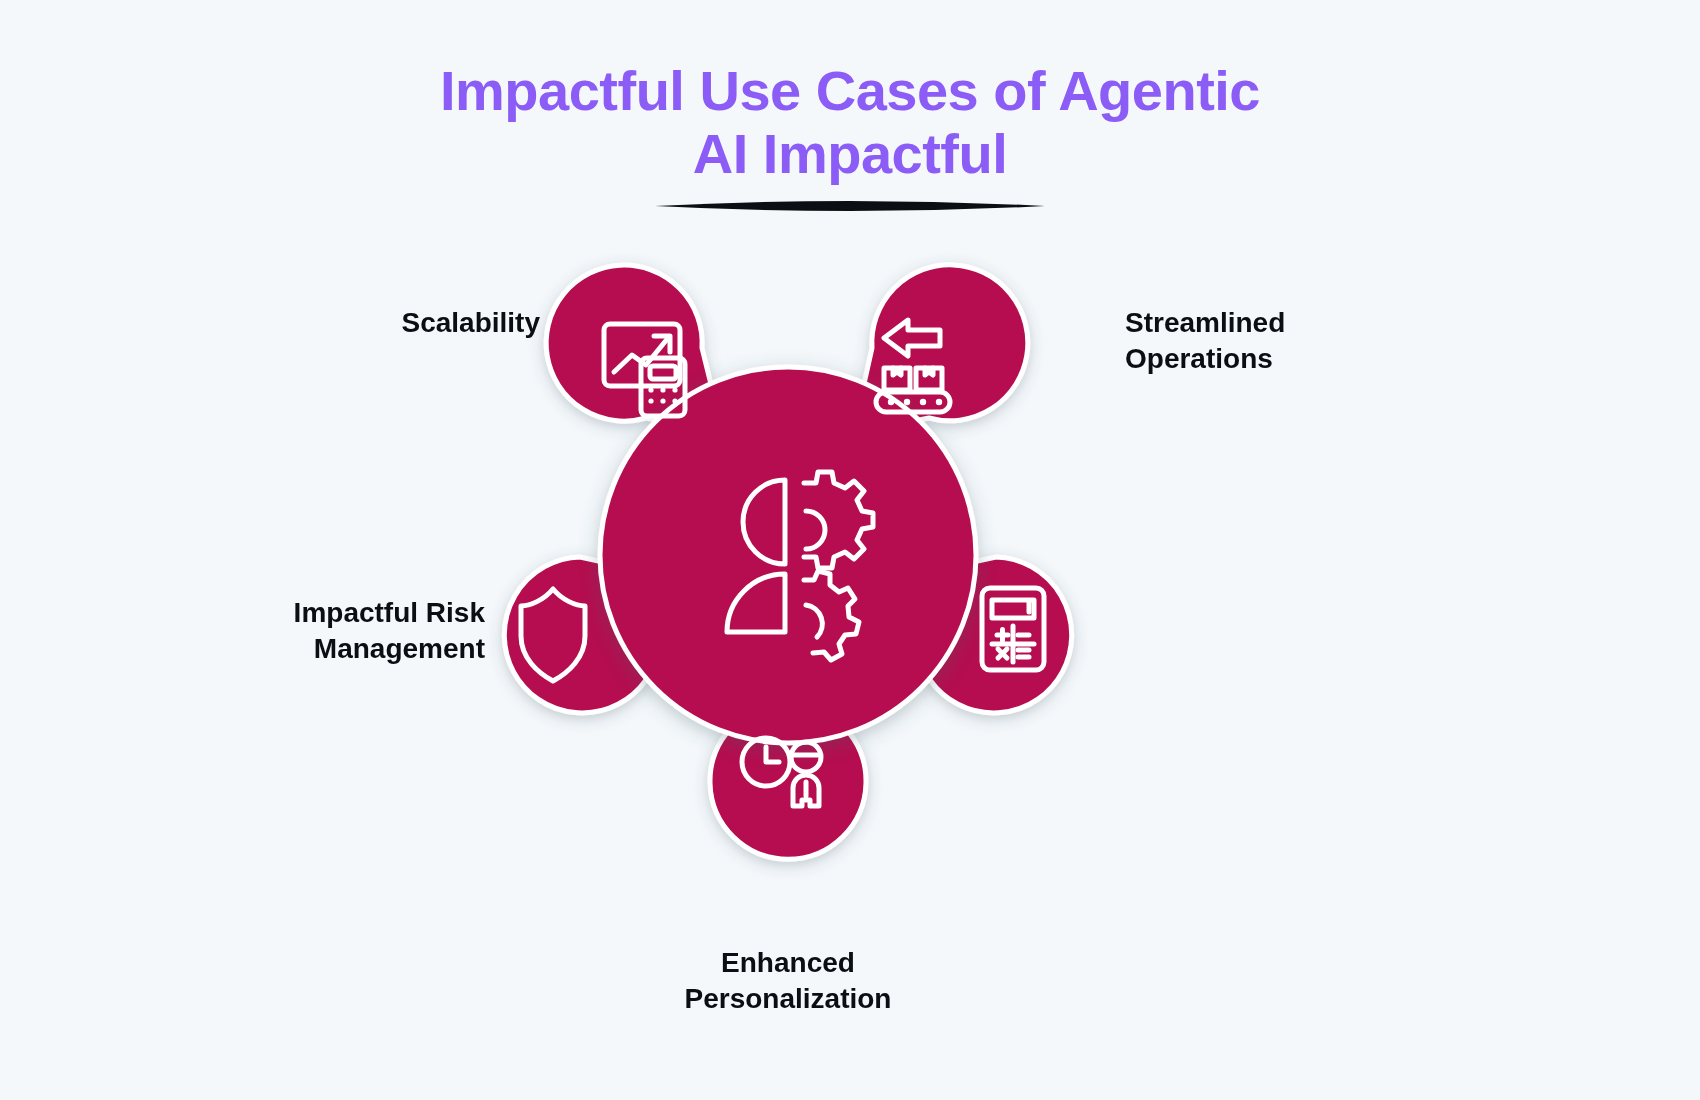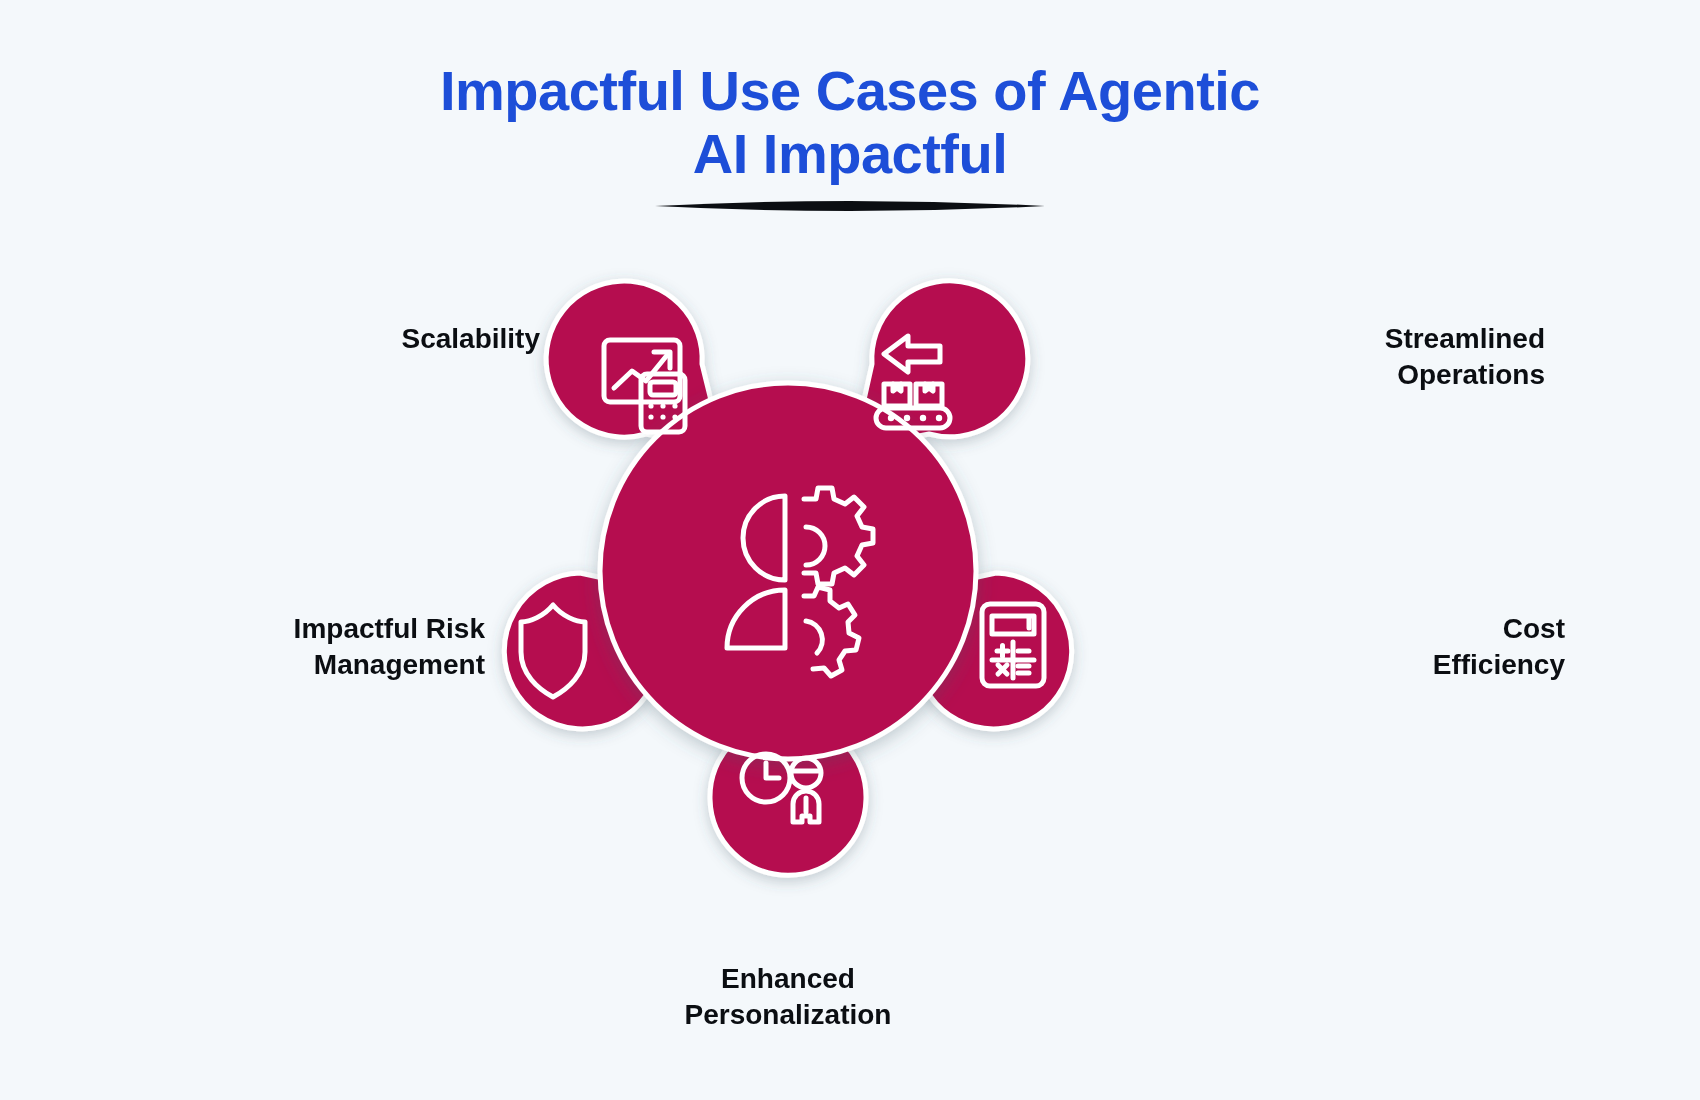--- a/index.html
+++ b/index.html
@@ -19,53 +19,53 @@
   #title-block {
     position: absolute;
     left: 0;
     top: 60px;
     width: 1700px;
     text-align: center;
   }
   #title-text {
     font-size: 56px;
     font-weight: bold;
-    color: #1d4ed8;
+    color: #8b5cf6;
     line-height: 1.12;
     letter-spacing: -0.5px;
     max-width: 1060px;
     margin: 0 auto;
     display: block;
   }
   #title-underline {
     margin: 14px auto 0 auto;
     width: 390px;
     height: 12px;
     position: relative;
   }
   #title-underline svg { display: block; }
 
   
   #diagram {
     position: absolute;
     left: 0;
-    top: 16px;
+    top: 0;
     width: 1700px;
     height: 888px;
   }
 
   .label {
     position: absolute;
     font-size: 28px;
     font-weight: bold;
     color: #0b0e12;
     line-height: 1.3;
     white-space: pre-line;
   }
-  .label.right  { text-align: right; }
+  .label.right  { text-align: left; }
   .label.left   { text-align: right; }
   .label.center { text-align: center; }
 
   svg { overflow: visible; }
 </style>
 </head>
 <body>
 
 <div id="title-block">
   <div id="title-text"><span>Impactful Use Cases of Agentic</span><br><span>AI Impactful</span></div>
@@ -236,22 +236,20 @@
     </g>
 
   </svg>
 
   
   <div class="label left" style="left: 140px; top: 305px; width: 400px;">Scalability</div>
 
   <div class="label right" style="left: 1125px; top: 305px; width: 420px;">Streamlined
 Operations</div>
 
-  <div class="label right" style="left: 1225px; top: 595px; width: 340px;">Cost
-Efficiency</div>
 
   <div class="label center" style="left: 608px; top: 945px; width: 360px;">Enhanced
 Personalization</div>
 
   <div class="label left" style="left: 55px; top: 595px; width: 430px;">Impactful Risk
 Management</div>
 
 </div>
 
 </body></html>

